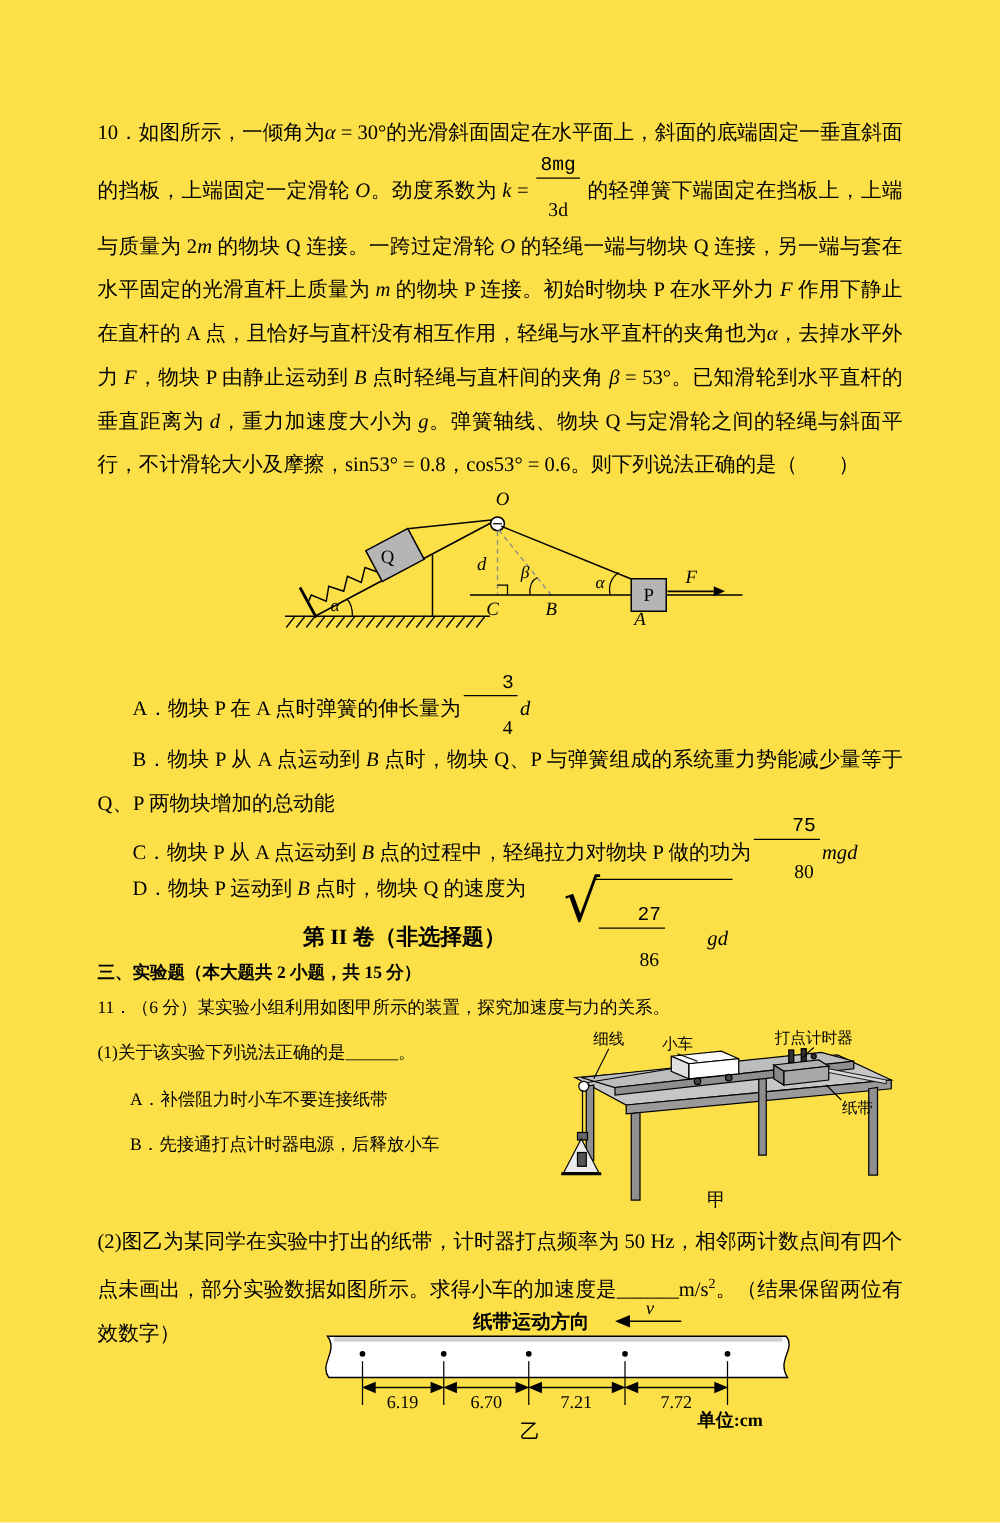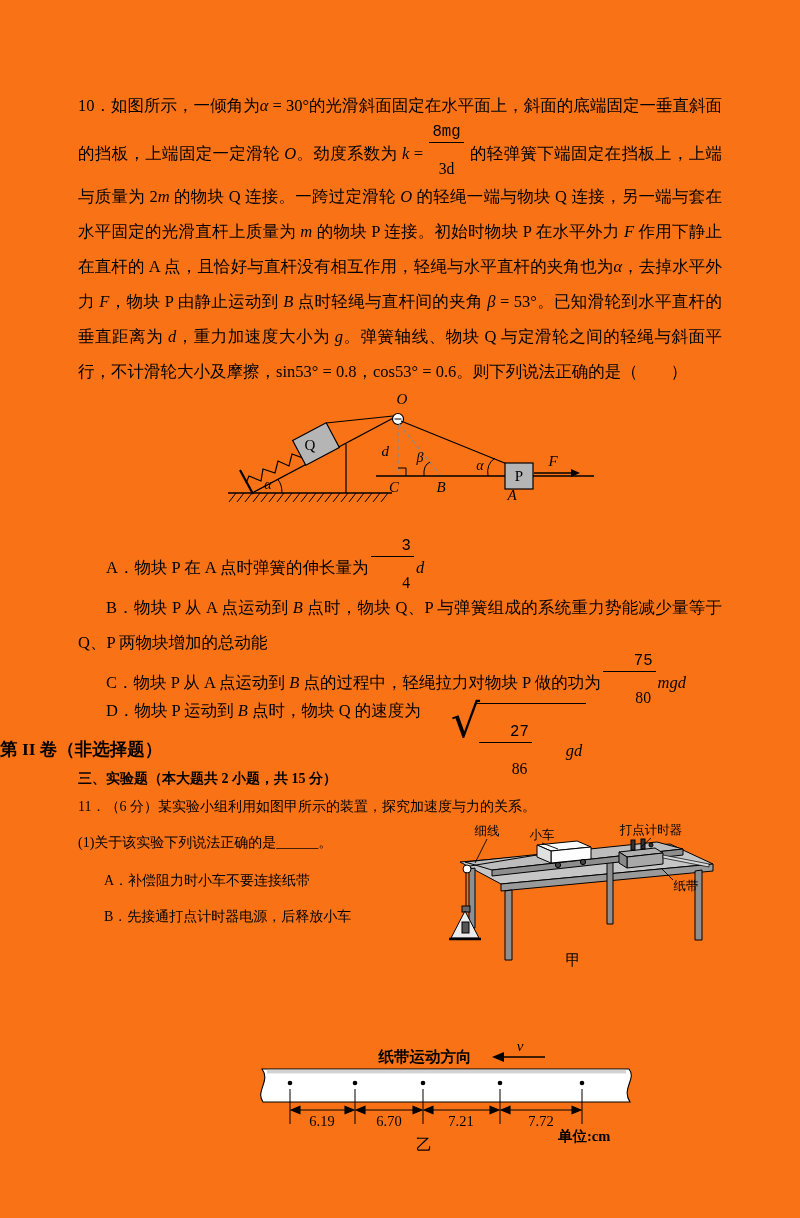--- a/index.html
+++ b/index.html
@@ -1,23 +1,23 @@
 <!DOCTYPE html>
 <html><head>
 <meta charset="utf-8">
 <style>
   html,body{margin:0;padding:0;background:#fff;}
-  .page{position:relative;width:800px;height:1218px;background:#f97316;color:#000;
+  .page{position:relative;width:800px;height:1218px;background:#fde047;color:#000;
         font-family:"Liberation Serif","DejaVu Serif",serif;overflow:hidden;}
   p{margin:0;}
   .para{position:absolute;left:78px;width:644px;font-size:16.5px;line-height:35px;
         text-align:justify;}
   .single{position:absolute;font-size:14px;line-height:22px;white-space:nowrap;text-align:right;}
   .bold{font-weight:bold;}
-  .center{left:0;width:647px;text-align:left;}
+  .center{left:0;width:647px;text-align:center;}
   .mi{font-style:italic;}
   sup{font-size:0.68em;}
   .frac{display:inline-block;vertical-align:-1.0em;text-align:center;line-height:1.18;
         font-size:0.95em;margin:0 2px;}
   .frac .num{display:block;padding:0 3px 1px;border-bottom:1.3px solid #000;font-family:Liberation Mono, monospace;}
   .frac .den{display:block;padding:1px 3px 0;margin-top:16px;}
   .sqrt{display:inline-flex;align-items:flex-start;vertical-align:-1.25em;margin-left:2px;}
   .sqrt-sym{font-size:46px;line-height:0.80;font-family:"DejaVu Serif",serif;}
   .sqrt-body{display:inline-flex;align-items:center;gap:4px;border-top:1.6px solid #000;
         padding:19px 4px 0 1px;margin-left:-4px;}
@@ -145,20 +145,21 @@
       <line x1="226" y1="26" x2="216" y2="35"></line>
       <line x1="248" y1="68" x2="236" y2="56"></line>
     </g>
     <text x="62" y="23" font-size="12.5" text-anchor="middle">细线</text>
     <text x="117" y="27" font-size="12.5" text-anchor="middle">小车</text>
     <text x="226" y="22" font-size="12.5" text-anchor="middle">打点计时器</text>
     <text x="261" y="78" font-size="12.5" text-anchor="middle">纸带</text>
     <text x="148" y="153" font-size="15" text-anchor="middle">甲</text>
   </svg>
 
+  <p class="para" style="top:975px"><span>(2)图乙为某同学在实验中打出的纸带，计时器打点频率为 50 Hz，相邻两计数点间有四个点未画出，部分实验数据如图所示。求得小车的加速度是______m/s</span><sup>2</sup><span>。（结果保留两位有效数字）</span></p>
 
   <svg style="left:0;top:1038px" width="800" height="125" viewBox="0 0 800 125">
     <text x="425" y="24" font-size="15.5" font-weight="bold" text-anchor="middle">纸带运动方向</text>
     <text class="mi" x="520" y="13" font-size="15" text-anchor="middle">v</text>
     <g>
       <line x1="502" y1="19" x2="545" y2="19" stroke="#000" stroke-width="1.3"></line>
       <polygon points="492,19 504,14 504,24" fill="#000"></polygon>
     </g>
     <g>
       <path d="M265,31 L629,31 C637,41 621,50 630,64 L263,64 C255,53 271,43 262,31 Z" fill="#fff" stroke="#000" stroke-width="1.1"></path>

